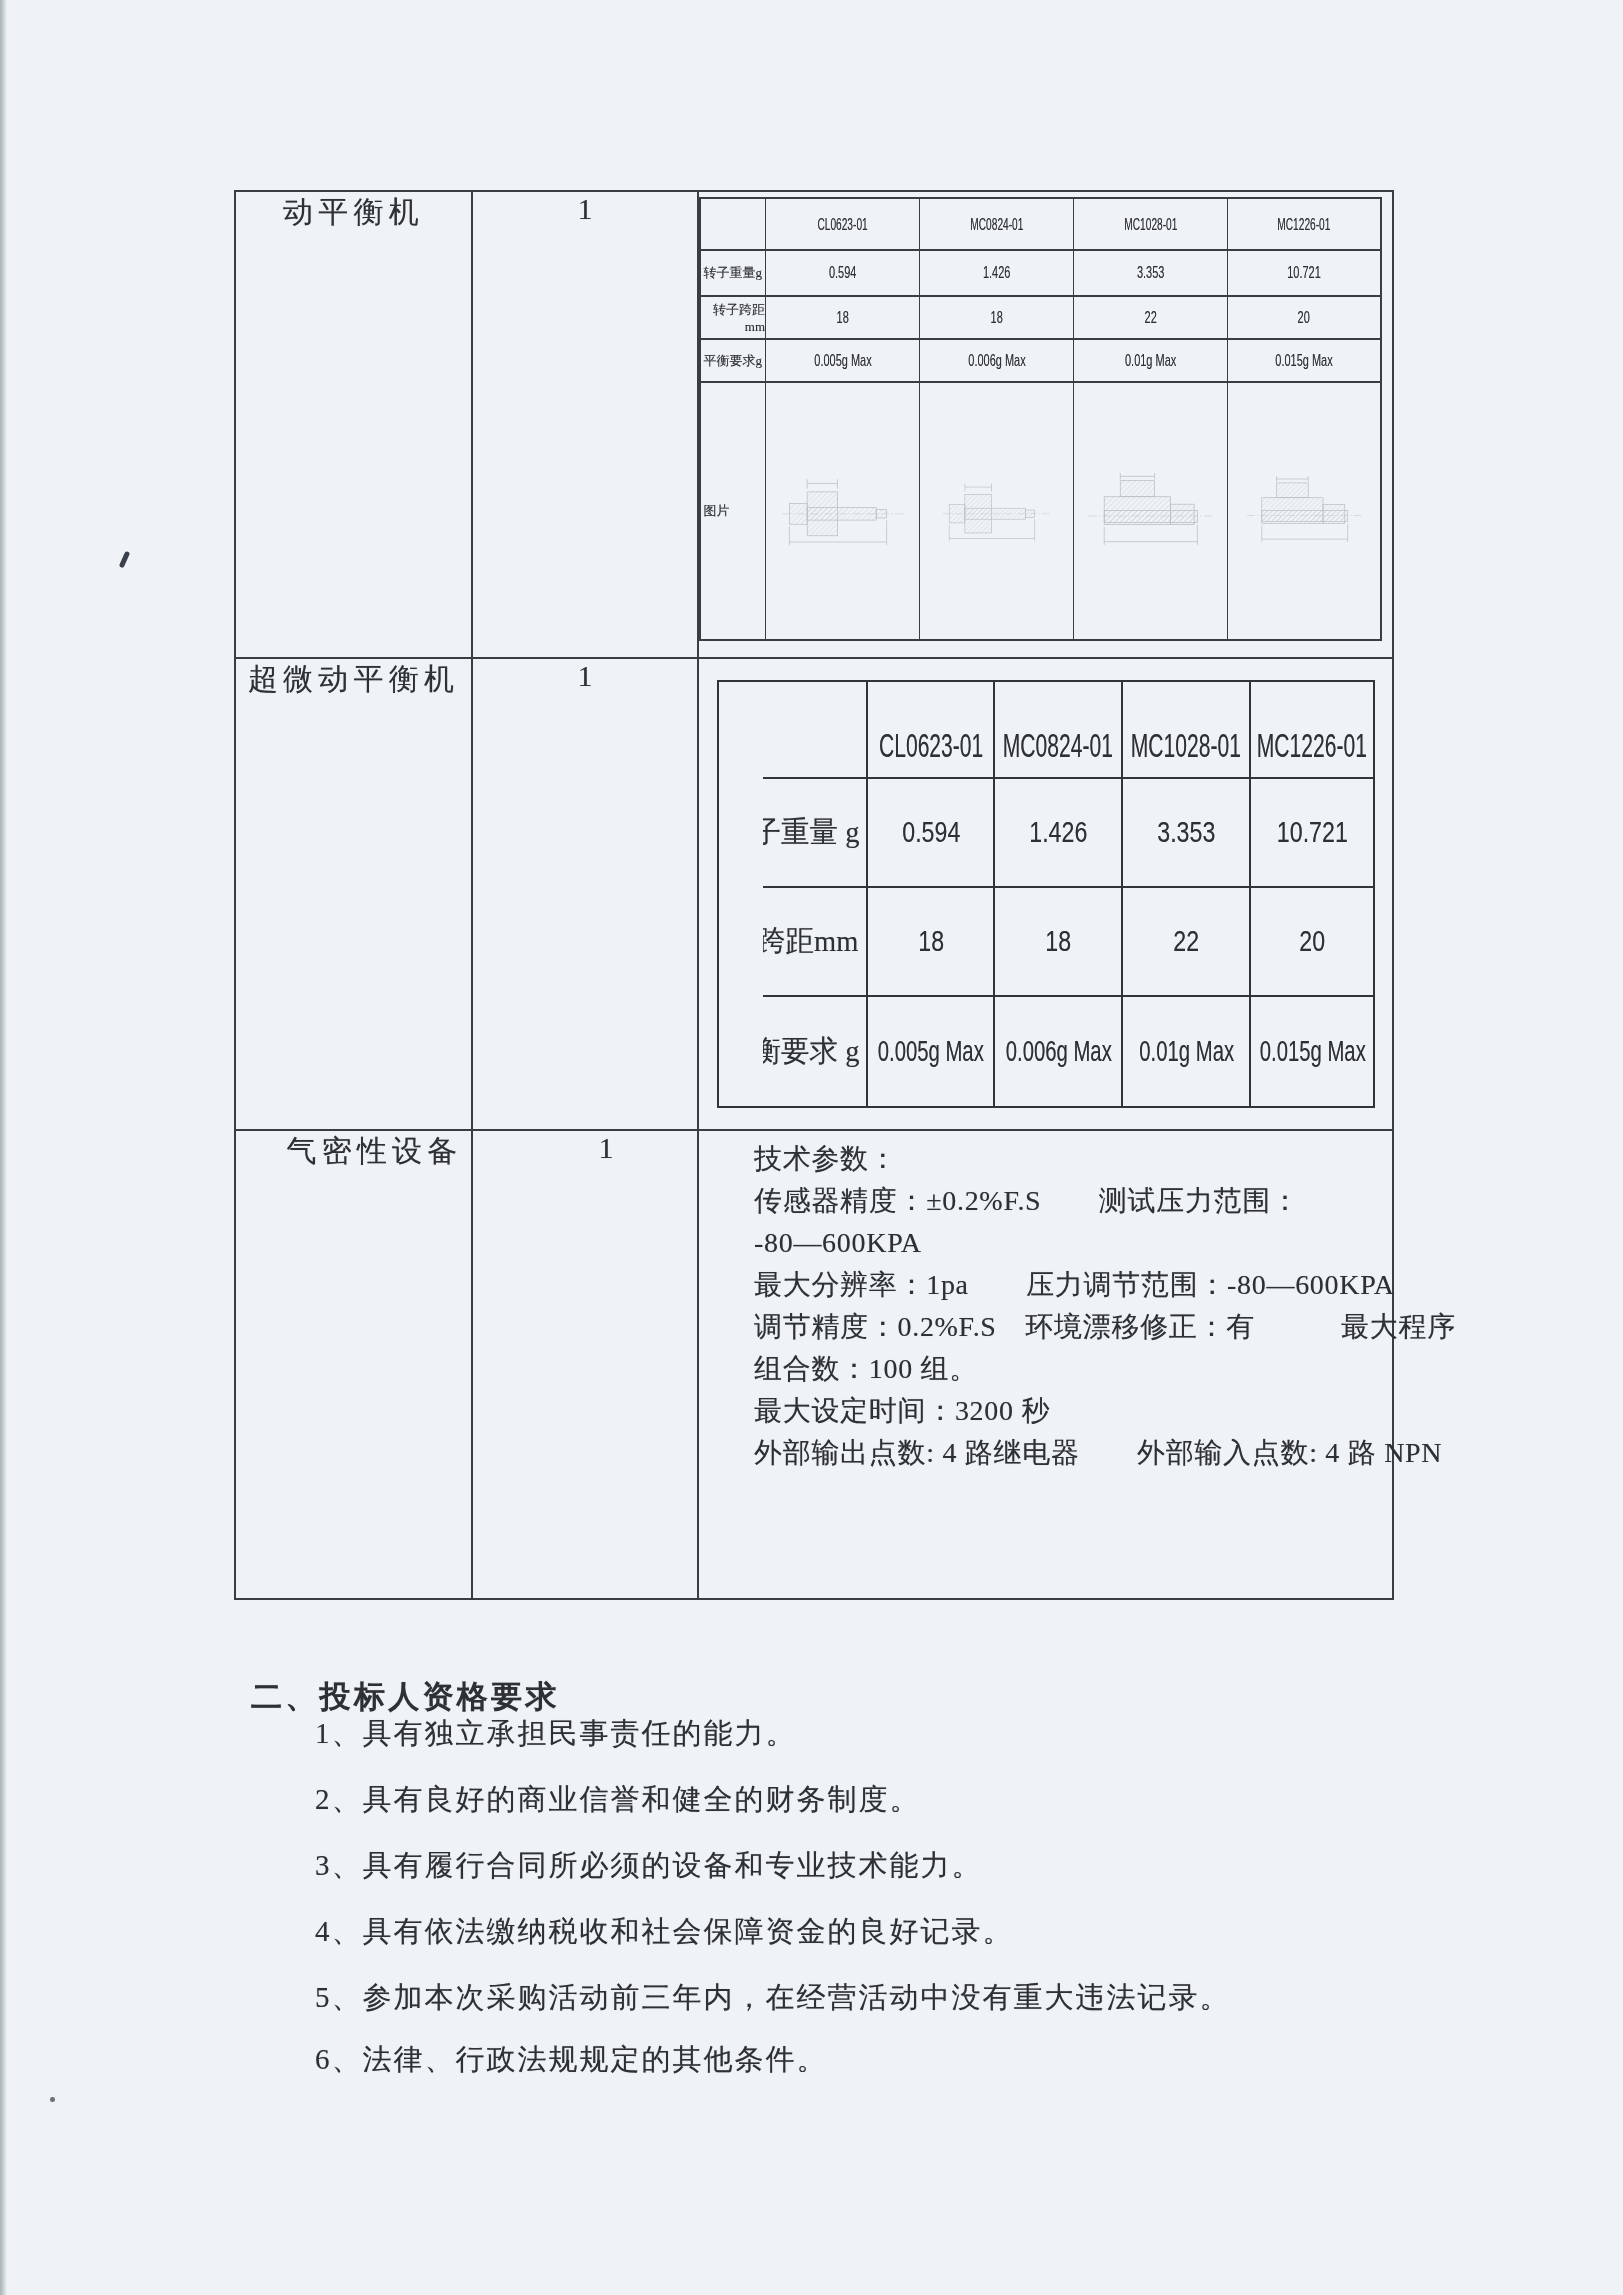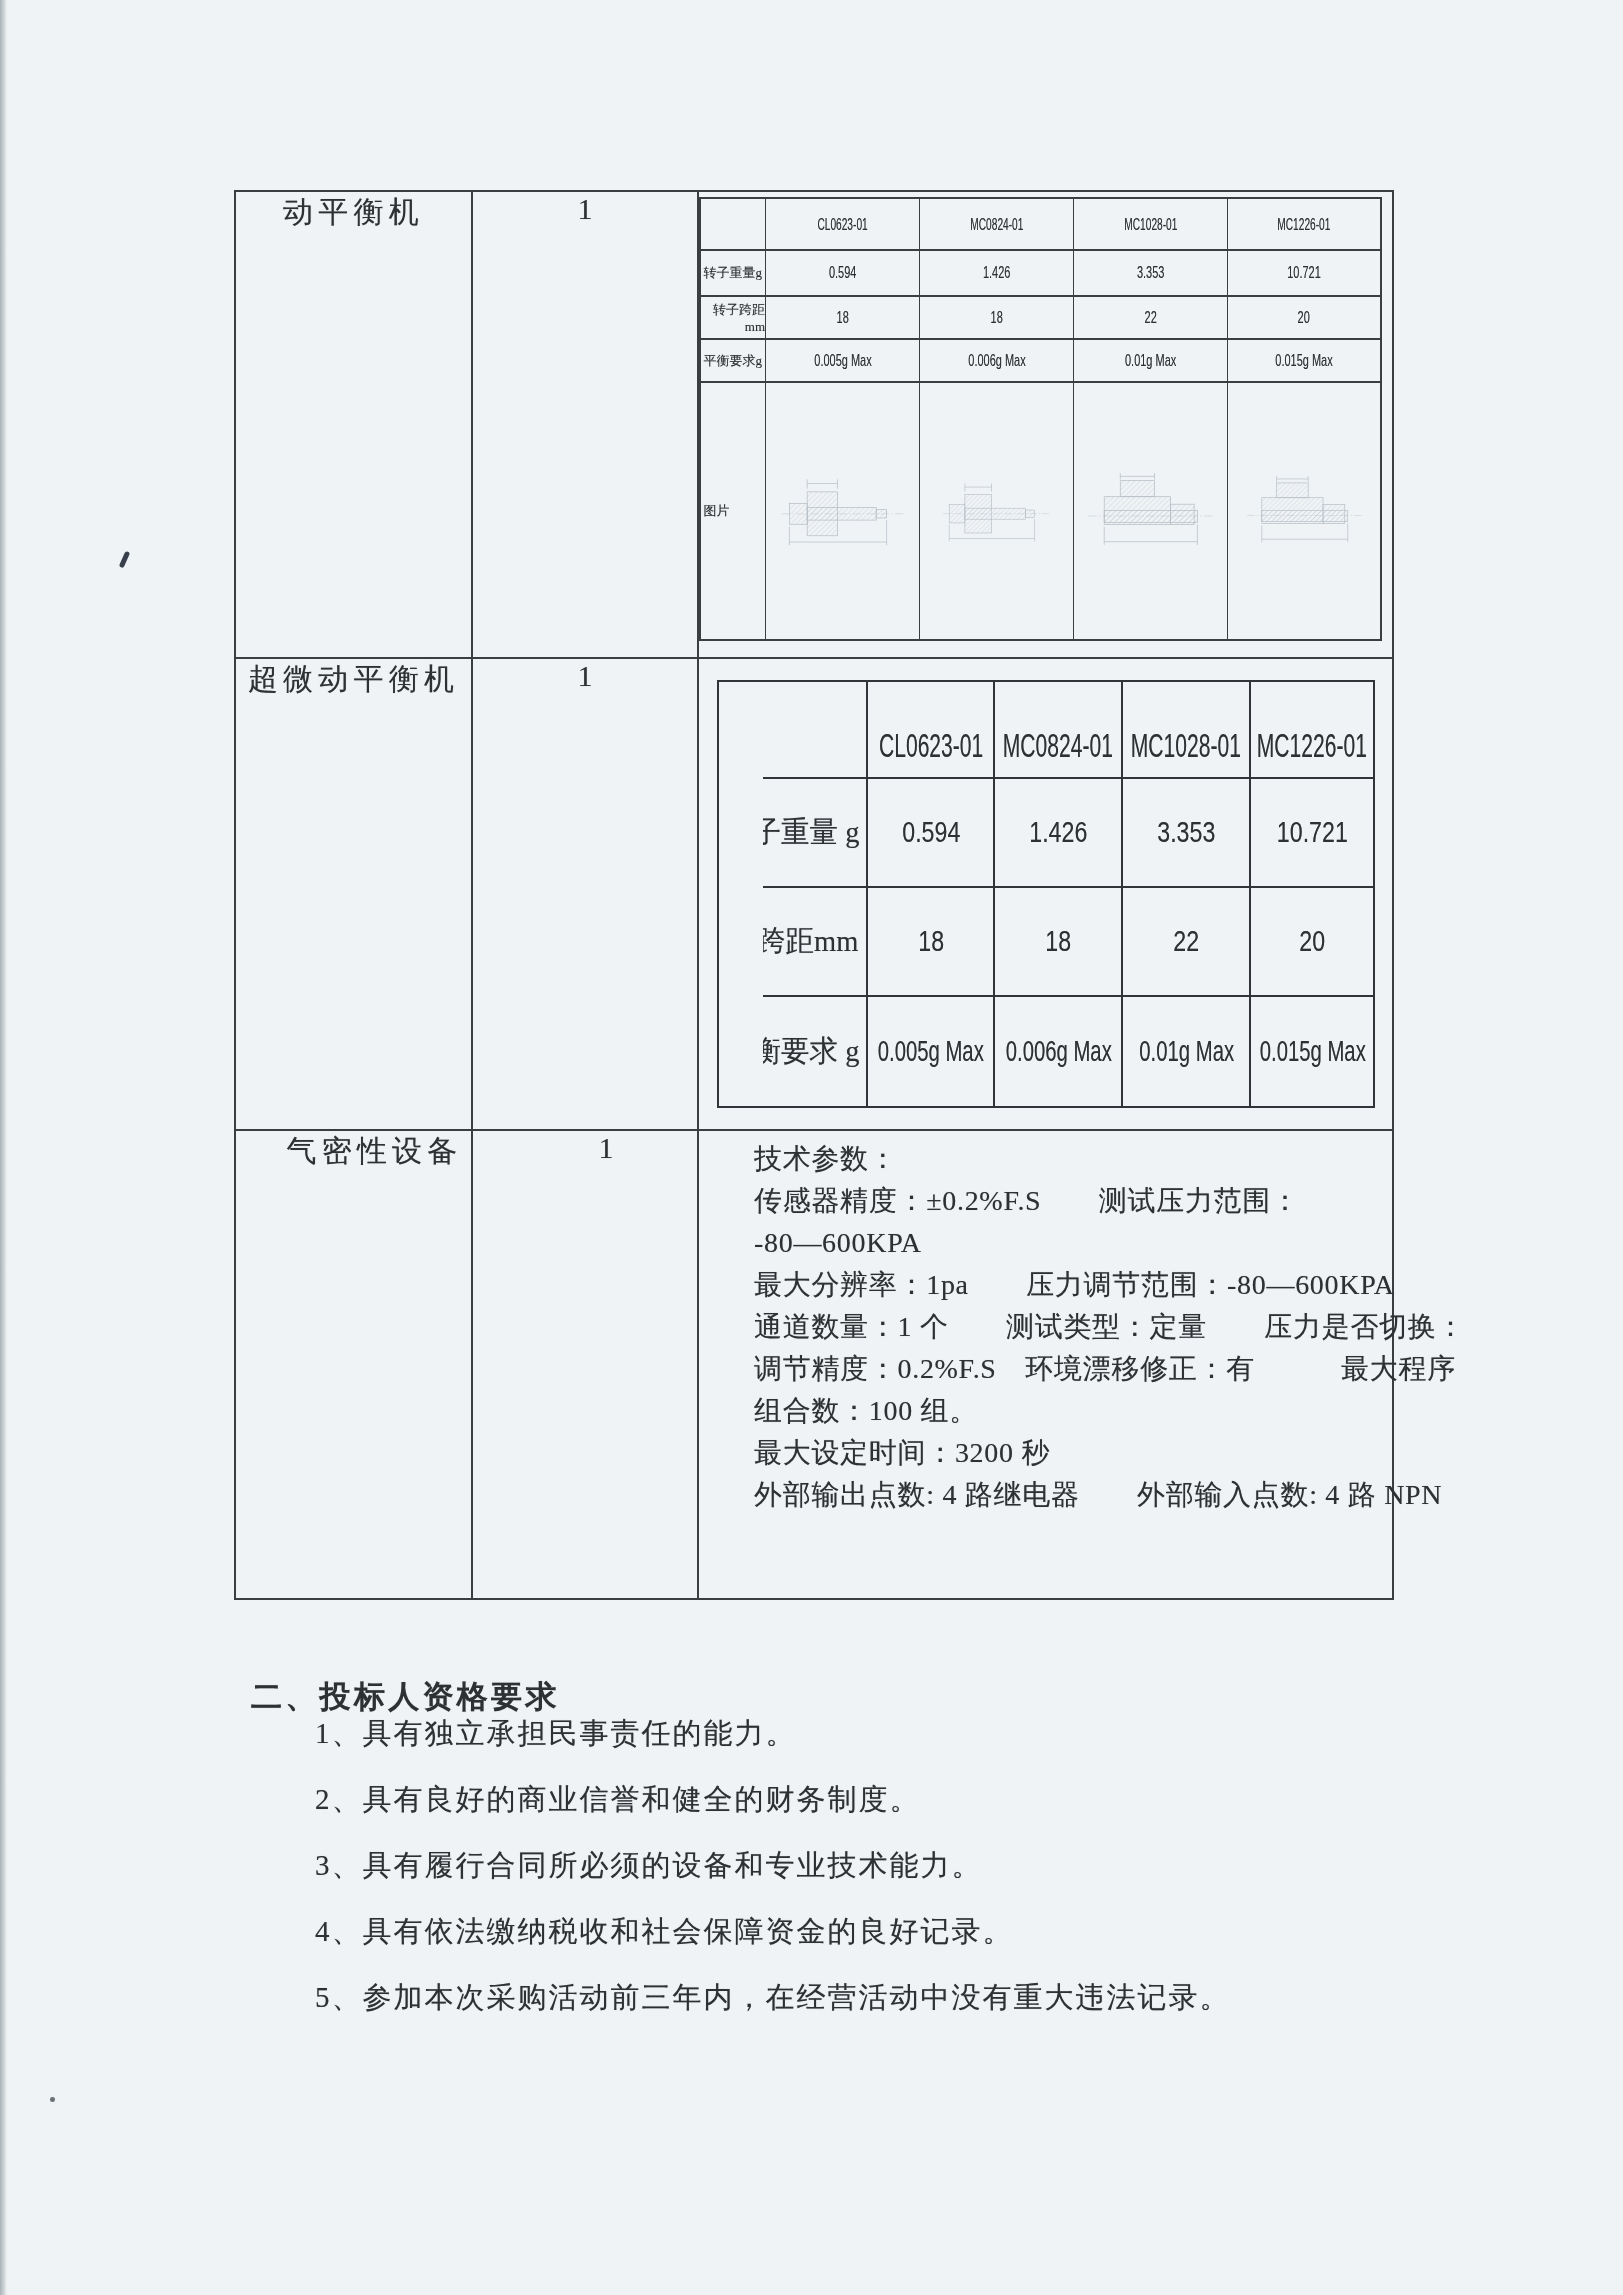--- a/index.html
+++ b/index.html
@@ -300,29 +300,29 @@
       <span class="eq-name cjk">气密性设备</span>
     </div>
     <div class="ocell center lastrow">
       <span class="eq-qty">1</span>
     </div>
     <div class="ocell lastcol lastrow tech">
       <div class="tline">技术参数：</div>
       <div class="tline">传感器精度：±0.2%F.S　　测试压力范围：</div>
       <div class="tline">-80—600KPA</div>
       <div class="tline">最大分辨率：1pa　　压力调节范围：-80—600KPA</div>
-      <div class="tline">通道数量：1 个　　测试类型：定量　　压力是否切换：</div>
       <div class="tline">调节精度：0.2%F.S　环境漂移修正：有　　　最大程序</div>
       <div class="tline">组合数：100 组。</div>
       <div class="tline">最大设定时间：3200 秒</div>
       <div class="tline">外部输出点数: 4 路继电器　　外部输入点数: 4 路 NPN</div>
     </div>
   </div>
 
   <div class="qhead">二、投标人资格要求</div>
   <div class="qitem qi0">1、具有独立承担民事责任的能力。</div>
   <div class="qitem qi1">2、具有良好的商业信誉和健全的财务制度。</div>
   <div class="qitem qi2">3、具有履行合同所必须的设备和专业技术能力。</div>
   <div class="qitem qi3">4、具有依法缴纳税收和社会保障资金的良好记录。</div>
   <div class="qitem qi4">5、参加本次采购活动前三年内，在经营活动中没有重大违法记录。</div>
+  <div class="qitem qi5">6、法律、行政法规规定的其他条件。</div>
 
 </div>
 
 
 </body></html>

